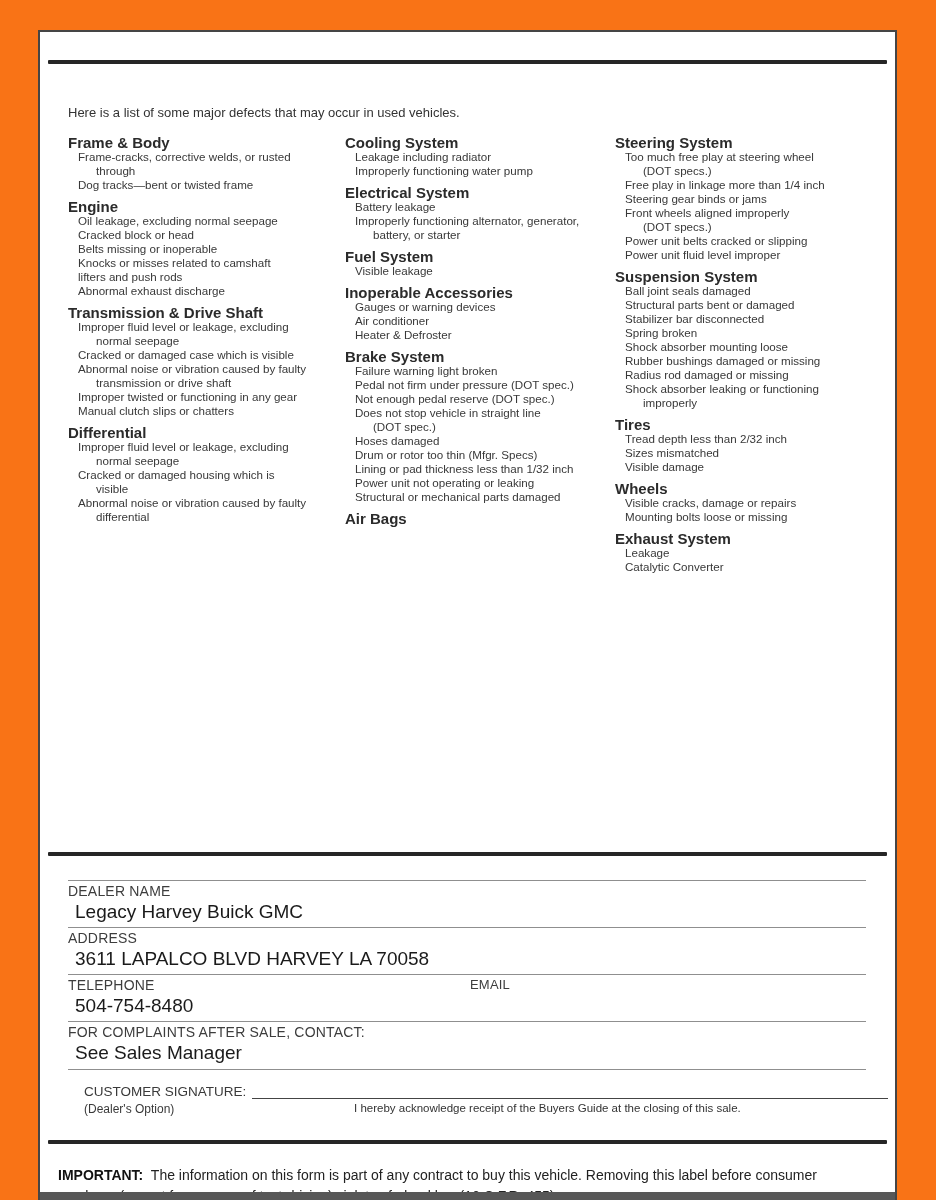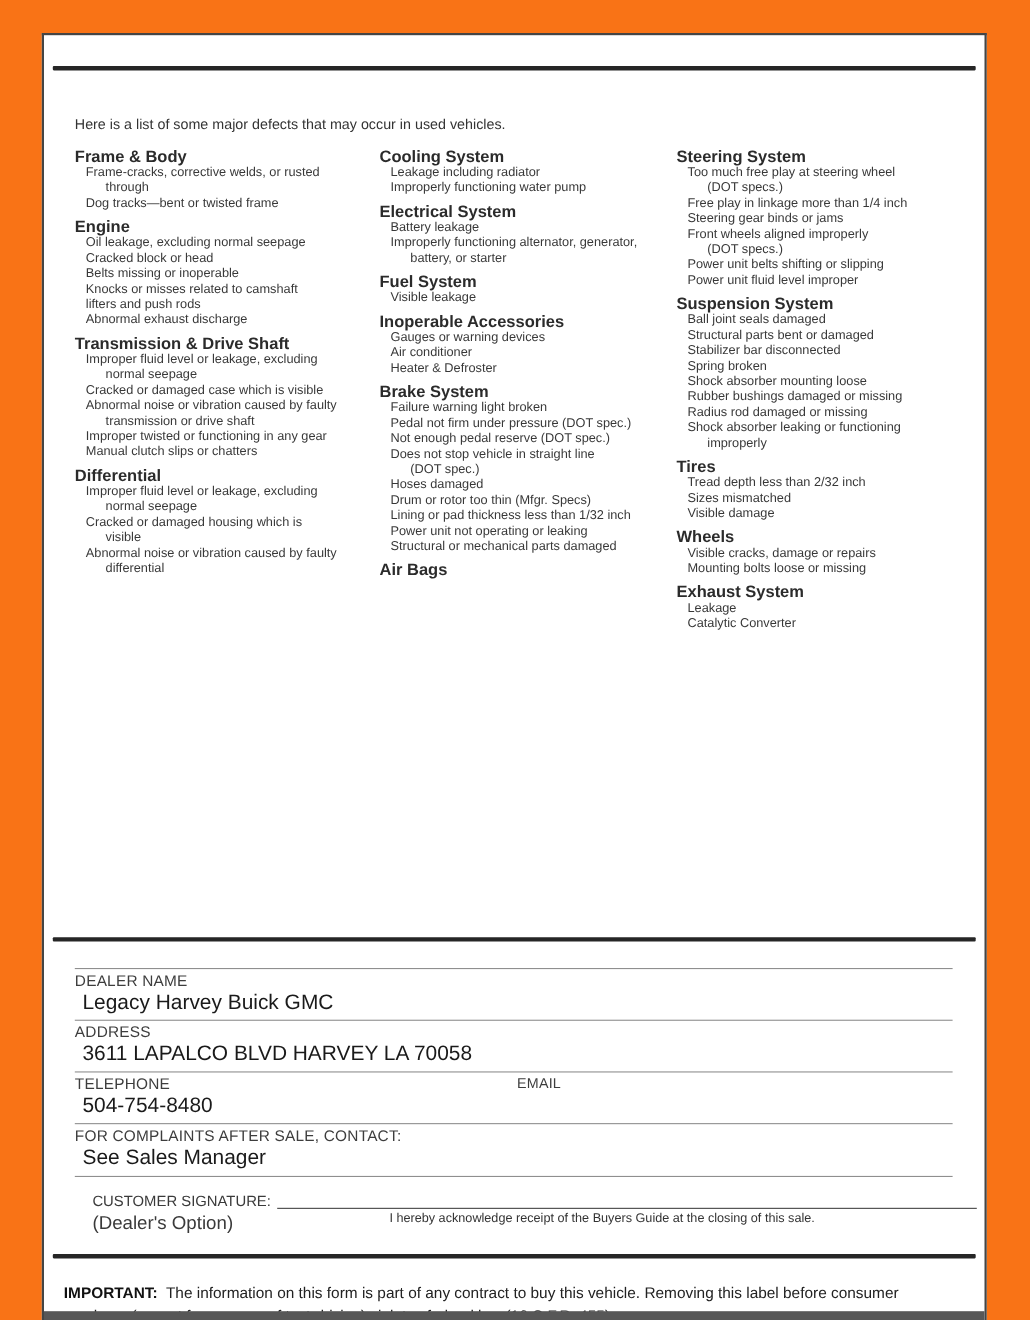--- a/index.html
+++ b/index.html
@@ -26,21 +26,21 @@
   .field{border-top:1.5px solid #8f8f8f;height:46px;position:relative;}
   .field:last-child{border-bottom:1.5px solid #8f8f8f;height:47px;}
   .field-label{font-size:14px;color:#3d3d3d;letter-spacing:.2px;padding-top:2px;}
   .field-label2{position:absolute;left:402px;top:2px;font-size:13px;color:#3d3d3d;letter-spacing:.2px;}
   .field-value{font-size:19px;color:#1a1a1a;padding-left:7px;margin-top:2px;white-space:nowrap;}
   .sig{position:absolute;left:44px;top:1052px;right:7px;}
   .sig-row{display:flex;align-items:flex-end;}
   .sig-label{font-size:13.5px;color:#3a3a3a;white-space:nowrap;}
   .sig-line{flex:1;border-bottom:1.5px solid #444;height:14px;margin-left:6px;}
   .sig-sub{display:flex;margin-top:3px;}
-  .sig-option{font-size:17px;color:#3a3a3a;width:270px;}
+  .sig-option{font-size:12px;color:#3a3a3a;width:270px;}
   .sig-ack{font-size:11.5px;color:#333;}
   .important{position:absolute;left:18px;right:26px;top:1119px;font-size:14px;line-height:20.5px;color:#222;}
   .important b{color:#111;}
   .bottom-strip{position:absolute;left:0;right:0;top:1160px;height:10px;background:#575757;}
 </style>
 </head>
 <body>
 
 <div class="screen">
   <div class="page">
@@ -106,21 +106,21 @@
           <div class="sec-title">Air Bags</div>
         </div>
         <div class="col col2">
           <div class="sec-title">Steering System</div>
           <div class="drow ind1">Too much free play at steering wheel</div>
           <div class="drow ind2">(DOT specs.)</div>
           <div class="drow ind1">Free play in linkage more than 1/4 inch</div>
           <div class="drow ind1">Steering gear binds or jams</div>
           <div class="drow ind1">Front wheels aligned improperly</div>
           <div class="drow ind2">(DOT specs.)</div>
-          <div class="drow ind1">Power unit belts shifting or slipping</div>
+          <div class="drow ind1">Power unit belts cracked or slipping</div>
           <div class="drow ind1">Power unit fluid level improper</div>
           <div class="sec-title">Suspension System</div>
           <div class="drow ind1">Ball joint seals damaged</div>
           <div class="drow ind1">Structural parts bent or damaged</div>
           <div class="drow ind1">Stabilizer bar disconnected</div>
           <div class="drow ind1">Spring broken</div>
           <div class="drow ind1">Shock absorber mounting loose</div>
           <div class="drow ind1">Rubber bushings damaged or missing</div>
           <div class="drow ind1">Radius rod damaged or missing</div>
           <div class="drow ind1">Shock absorber leaking or functioning</div>

